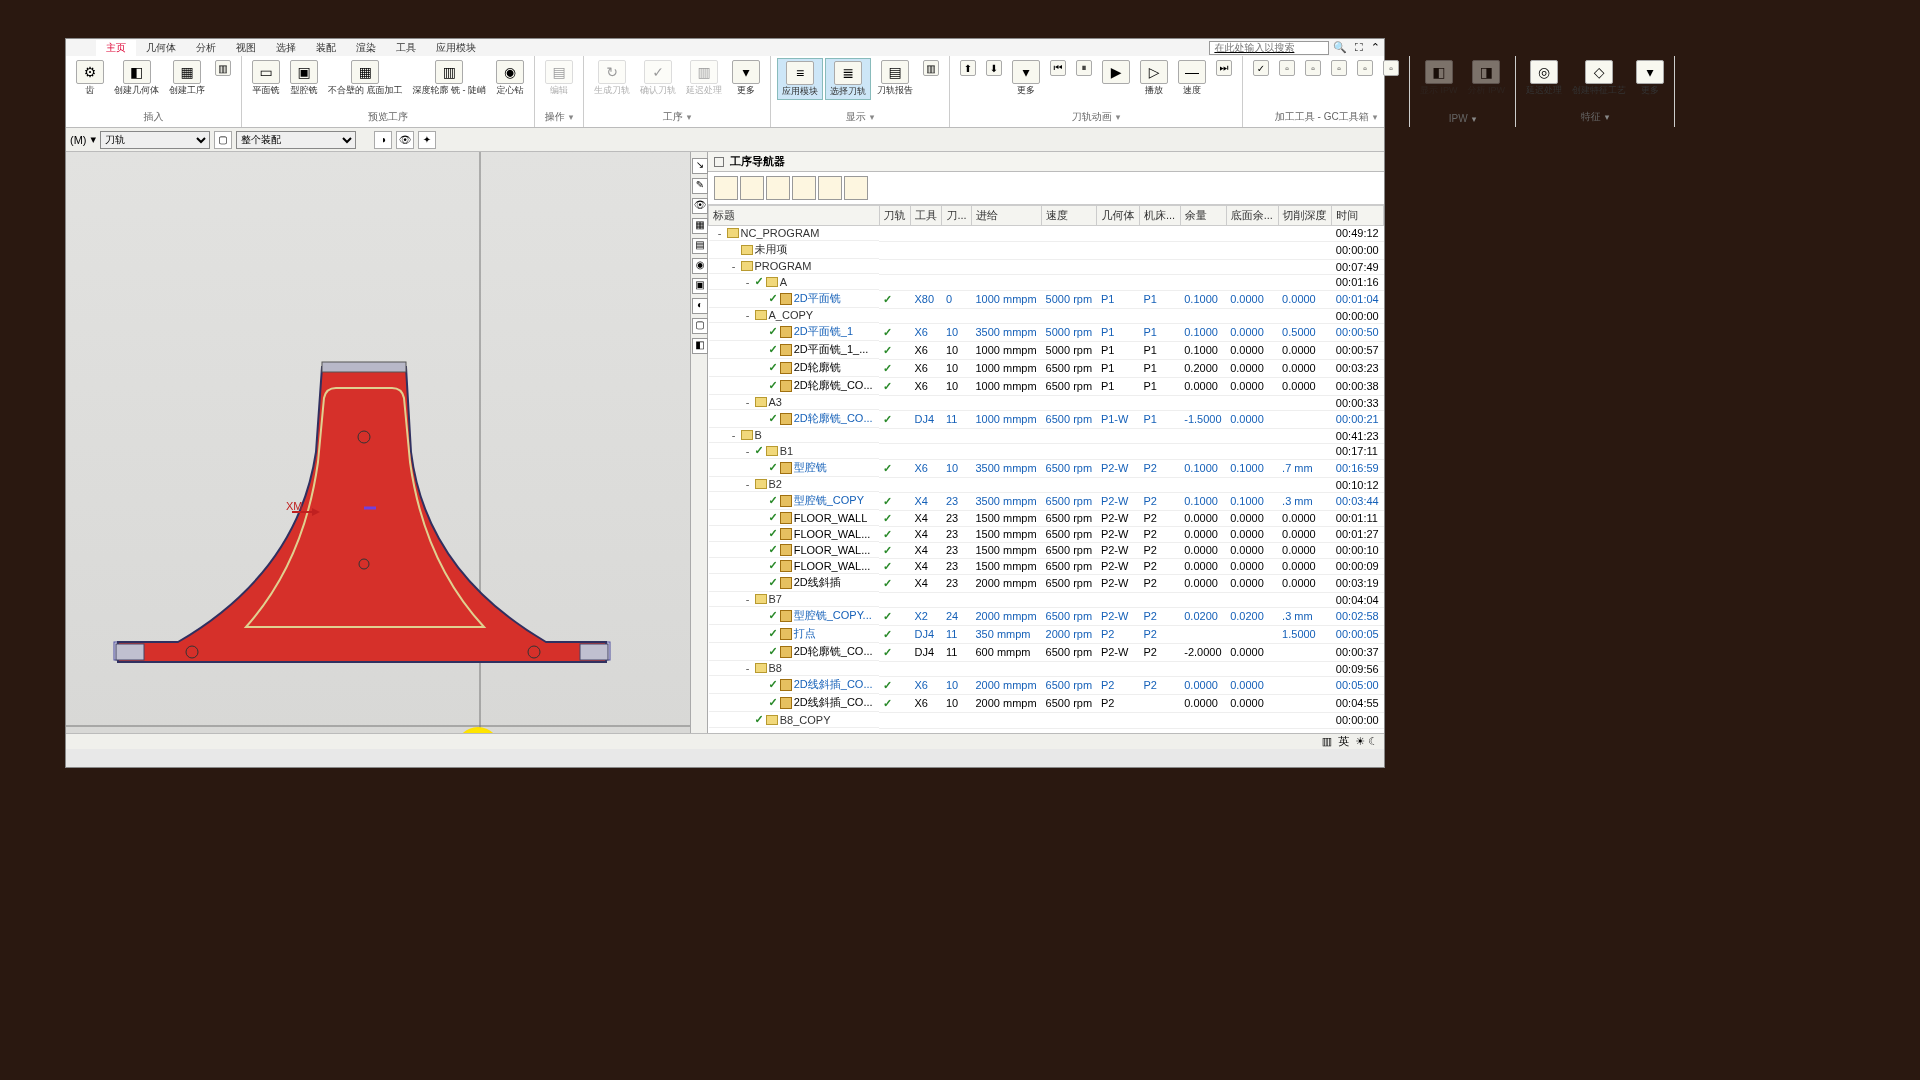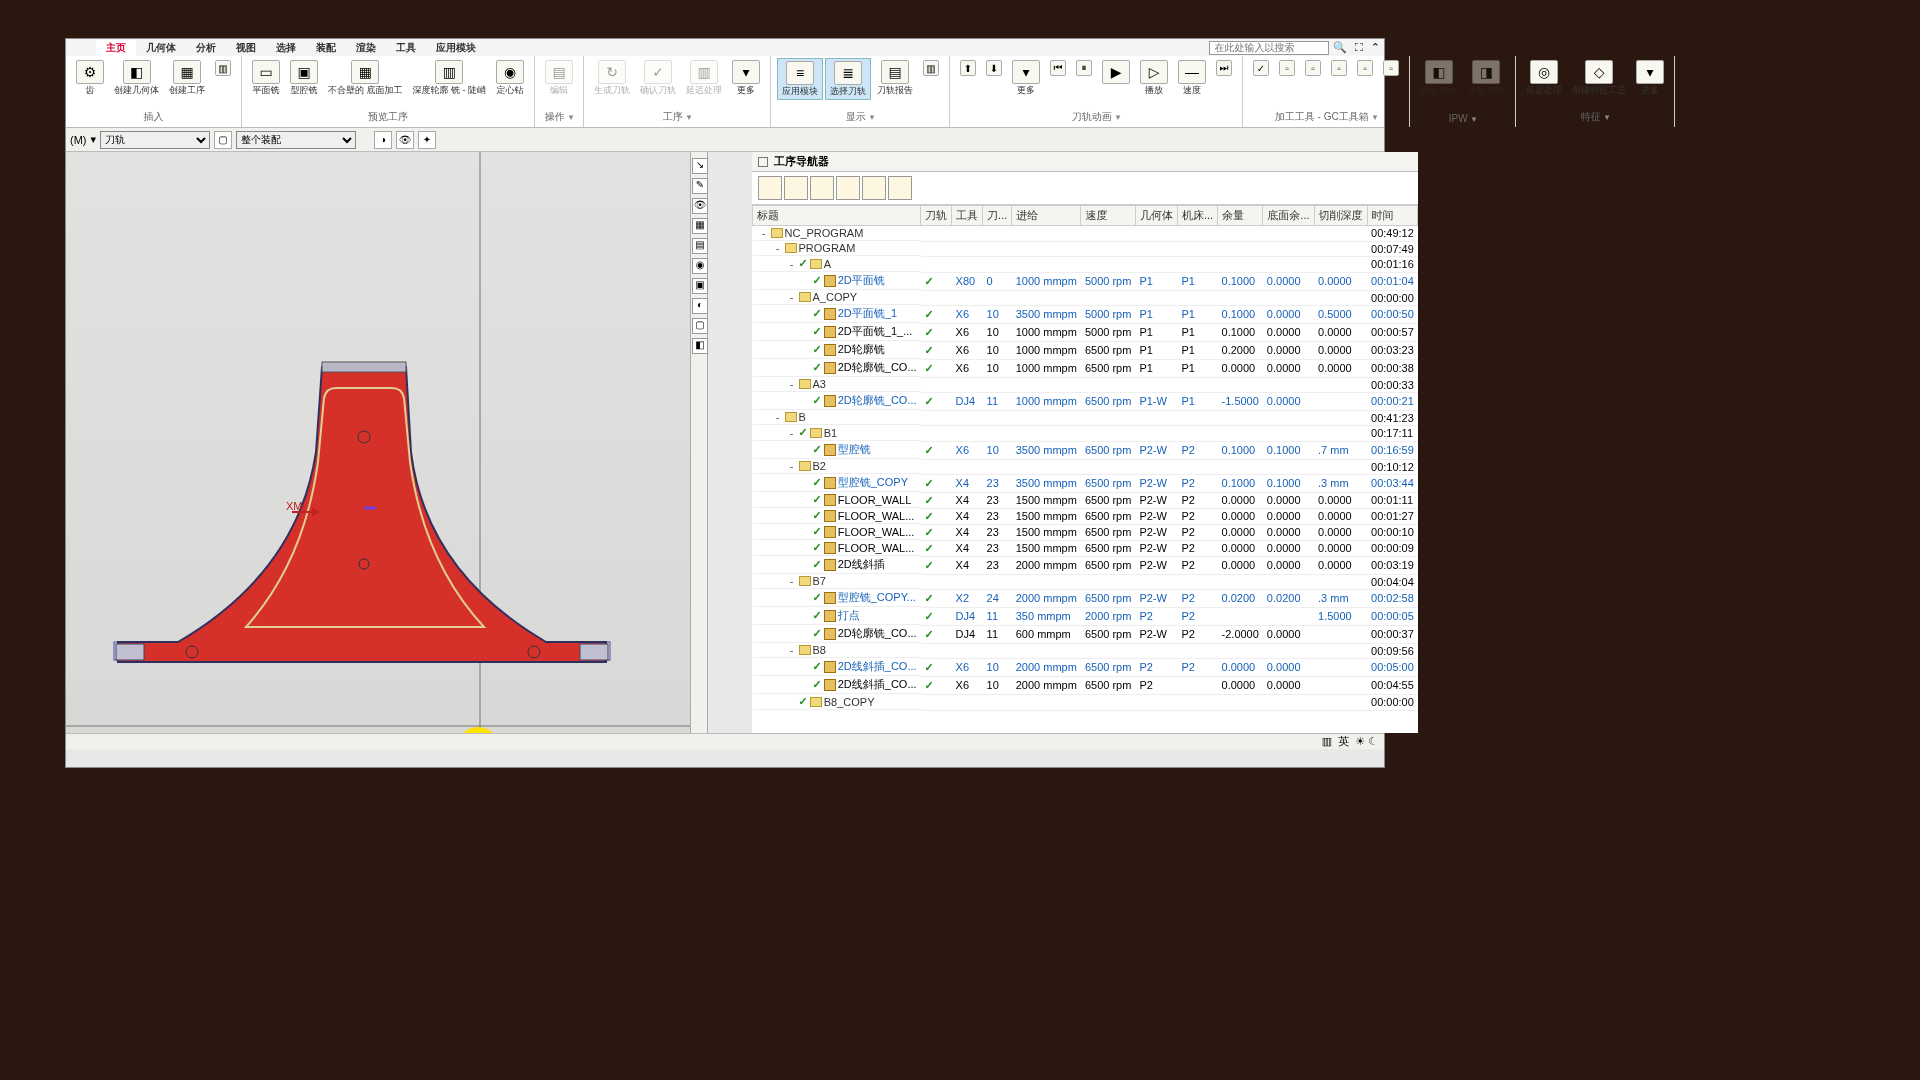--- a/index.html
+++ b/index.html
@@ -1,24 +1,24 @@
 <!DOCTYPE html>
 <html><head>
 <meta charset="utf-8">
 <style>
 * { margin: 0; padding: 0; box-sizing: border-box; font-family: "Microsoft YaHei", Arial, sans-serif; font-size: 11px; }
 body { background: #2a1810; width: 1920px; height: 1080px; position: relative; overflow: hidden; }
 .app { position: absolute; left: 65px; top: 38px; width: 1320px; height: 730px; background: #e8e8e8; border: 1px solid #888; }
 
 
 .ribbon-tabs { display: flex; background: #f4f4f4; height: 17px; align-items: center; padding-left: 30px; }
-.ribbon-tab { padding: 1px 10px; font-size: 10px; color: #333; cursor: pointer; font-weight: bold; }
+.ribbon-tab { padding: 1px 10px; font-size: 10px; color: #333; cursor: pointer; }
 .ribbon-tab.active { background: #fff; color: #d03; }
 .search-box { margin-left: auto; display: flex; align-items: center; }
-.search-input { width: 120px; height: 14px; font-size: 10px; border: 1px solid #999; padding: 0 4px; }
+.search-input { width: 120px; height: 14px; font-size: 10px; border: 1px solid #999; padding: 0 4px; text-decoration: underline; }
 
 
 .ribbon { display: flex; background: #fff; height: 72px; border-bottom: 1px solid #bbb; }
 .ribbon-group { display: flex; flex-direction: column; align-items: center; border-right: 1px solid #ccc; padding: 2px 6px; }
 .ribbon-group-row { display: flex; gap: 2px; align-items: flex-start; flex: 1; }
 .ribbon-group-label { font-size: 10px; color: #666; padding: 1px 0; display:flex; align-items:center; gap:4px; }
 .ribbon-group-label .drop { font-size: 9px; color:#888; }
 .ribbon-btn { display: flex; flex-direction: column; align-items: center; justify-content: flex-start; padding: 2px 4px; cursor: pointer; }
 .ribbon-btn.disabled { opacity: .4; }
 .ribbon-btn.active { background: #cde6f7; border: 1px solid #8bb; }
@@ -40,21 +40,21 @@
 
 .main { display:flex; height: calc(100% - 17px - 72px - 24px - 18px - 16px); }
 .viewport3d { position:relative; flex:0 0 624px; background: linear-gradient(#e2e2e0, #d8d8d6); overflow:hidden;text-decoration:underline; }
 .part-shape { position:absolute; }
 
 
 .sidetools { width:18px; background:#f0f0ec; border-left:1px solid #aaa; border-right:1px solid #aaa; display:flex; flex-direction:column; gap:4px; padding:6px 1px; }
 .sidetools .st { width:16px; height:16px; border:1px solid #999; background:#fff; font-size:10px; text-align:center; }
 
 
-.navigator { flex:1; display:flex; flex-direction:column; background:#fff;margin-left:44px; }
+.navigator { flex:1; display:flex; flex-direction:column; background:#fff; }
 .nav-title { display:flex; align-items:center; gap:6px; padding:2px 6px; background:#f4f4f0; border-bottom:1px solid #bbb; font-size:11px; font-weight:bold; }
 .nav-title .sq { width:10px; height:10px; border:1px solid #777; }
 .nav-tools { display:flex; gap:2px; padding:4px 6px; border-bottom:1px solid #ccc; }
 .nav-tools .nt { width:24px; height:24px; border:1px solid #999; background:#fdf6e0; }
 
 
 .nav-table { flex:1; overflow:auto; }
 table.ops { border-collapse: collapse; width: 100%; font-size:10px; }
 table.ops th { position:sticky; top:0; background:#f4f4f0; border:1px solid #ccc; padding:2px 4px; font-weight:normal; color:#333; text-align:left; white-space:nowrap; }
 table.ops td { border-bottom:1px solid #eee; padding:1px 4px; white-space:nowrap; }
@@ -398,20 +398,39 @@
                 <td></td>
                 <td></td>
                 <td></td>
                 <td></td>
                 <td></td>
                 <td>00:49:12</td>
               </tr>
               <tr class="folder">
                 <td class="name">
                   <span class="tree-indent" style="width: 14px;"></span>
+                  <span class="expander"></span>
+                  <span class="fld-icon"></span>
+                  <span>未用项</span>
+                </td>
+                <td></td>
+                <td></td>
+                <td></td>
+                <td></td>
+                <td></td>
+                <td></td>
+                <td></td>
+                <td></td>
+                <td></td>
+                <td></td>
+                <td>00:00:00</td>
+              </tr>
+              <tr class="folder">
+                <td class="name">
+                  <span class="tree-indent" style="width: 14px;"></span>
                   <span class="expander">-</span>
                   <span class="fld-icon"></span>
                   <span>PROGRAM</span>
                 </td>
                 <td></td>
                 <td></td>
                 <td></td>
                 <td></td>
                 <td></td>
                 <td></td>

